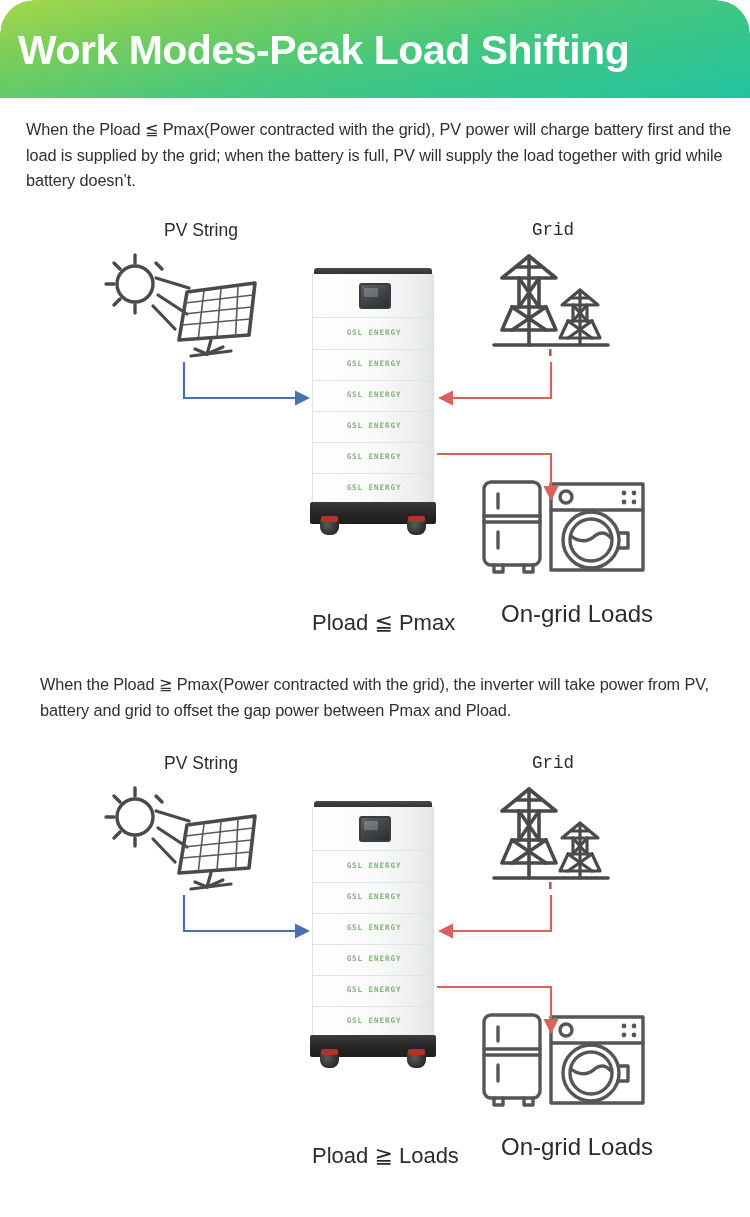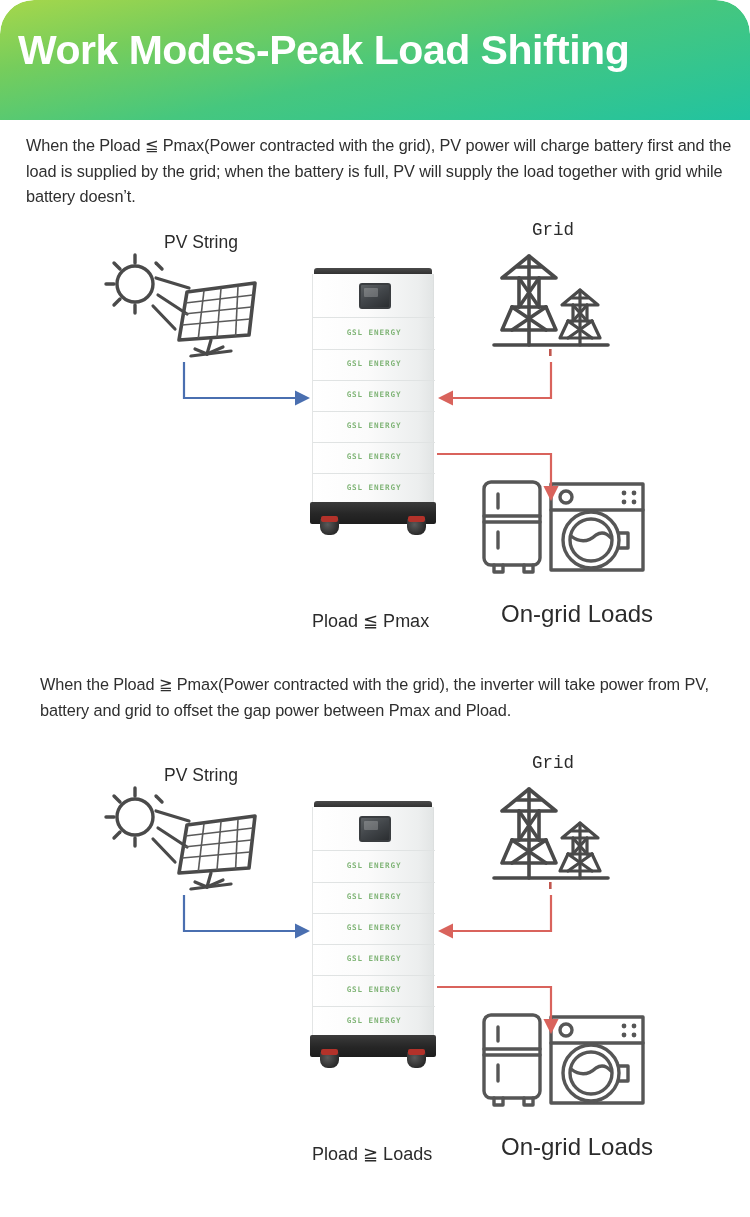--- a/index.html
+++ b/index.html
@@ -9,21 +9,21 @@
     background: #ffffff;
     font-family: "Liberation Sans", sans-serif;
     overflow: hidden;
   }
   .page { position: relative; width: 750px; height: 1217px; background:#fff; }
 
   
   .banner {
     position: absolute;
     left: 0; top: 0;
-    width: 750px; height: 120px;
+    width: 750px; height: 98px;
     background: linear-gradient(170deg, #a8d84a 0%, #7ece59 22%, #4fc islands 40%, #34c48d 72%, #18c2a4 100%);
     border-top-left-radius: 34px;
     border-top-right-radius: 34px;
     overflow: hidden;
   }
   .banner-inner {
     position:absolute; inset:0;
     background: linear-gradient(168deg, #a6d74b 0%, #76cd5c 25%, #46c77e 55%, #22c3a0 100%);
     border-top-left-radius: 34px;
     border-top-right-radius: 34px;
@@ -41,37 +41,37 @@
   }
 
   
   .para {
     position: absolute;
     color: #2f2f2f;
     font-size: 16.3px;
     line-height: 25.5px;
     letter-spacing: -0.1px;
   }
-  #para1 { left: 26px; top: 117px; width: 706px; margin-top: 16px; }
+  #para1 { left: 26px; top: 117px; width: 706px; }
   #para2 { left: 40px; top: 672px; width: 714px; }
 
   
   .diagram { position: absolute; left: 0; width: 750px; height: 420px; }
   #diagram1 { top: 210px; }
   #diagram2 { top: 743px; }
 
   .cap {
     position: absolute;
     color: #2b2b2b;
     font-size: 17.5px;
     white-space: nowrap;
   }
-  .cap-pv   { left: 164px; top: 22px; }
+  .cap-pv   { left: 164px; top: 10px; }
   .cap-grid { left: 532px; top: 10px; font-family: Liberation Mono, monospace; }
-  .cap-pload{ left: 312px; top: 400px; font-size: 18px; }
+  .cap-pload{ left: 312px; top: 400px; font-size: 22px; }
   .cap-load { left: 501px; top: 390px; font-size: 24px; }
 
   
   .pv-icon   { position: absolute; left: 103px; top: 40px;  width: 160px; height: 125px; }
   .grid-icon { position: absolute; left: 492px; top: 40px;  width: 118px; height: 112px; }
   .load-icon { position: absolute; left: 478px; top: 268px; width: 172px; height: 98px; }
 
   
   .tower { position: absolute; left: 312px; top: 58px; width: 122px; height: 265px; }
   .tower-top {

